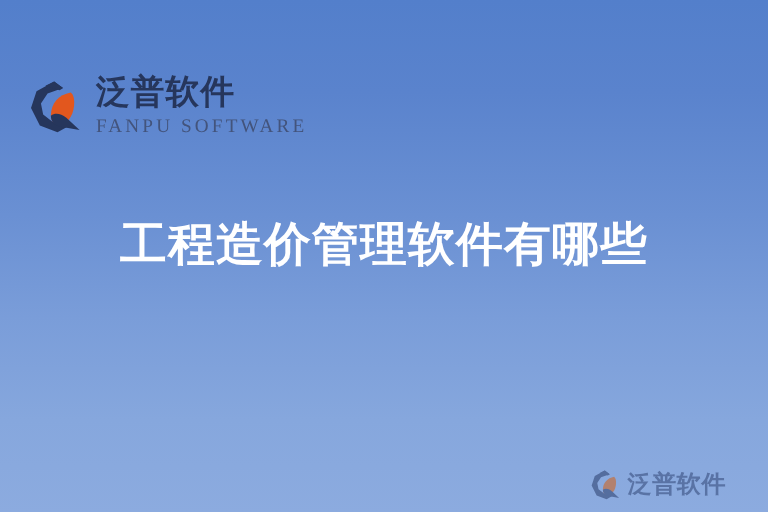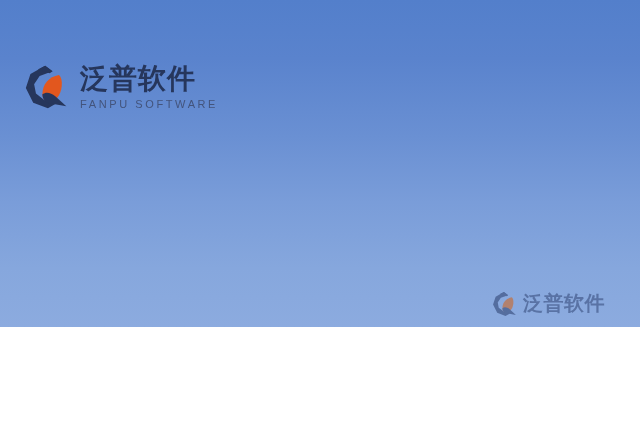--- a/index.html
+++ b/index.html
@@ -8,30 +8,31 @@
     padding: 0;
     background: #ffffff;
   }
   body {
     font-family: "Liberation Sans", "DejaVu Sans", sans-serif;
   }
 
   .banner {
     position: relative;
     width: 640px;
-    height: 327px;
+    height: 427px;
     overflow: hidden;
     
     background: linear-gradient(180deg,
         #537fcb 0%,
         #5a83cd 18%,
         #6a90d3 42%,
         #7a9dd9 62%,
         #86a7dd 82%,
         #8cabdf 100%);
+    font-family: Liberation Serif, serif;
   }
 
   
   .brand {
     position: absolute;
     left: 24px;
     top: 64px;
     display: flex;
     align-items: center;
     gap: 10px;
@@ -50,21 +51,21 @@
   }
   .brand-cn {
     font-size: 28px;
     font-weight: 700;
     color: #26365c;
     letter-spacing: 1px;
     white-space: nowrap;
   }
   .brand-en {
     margin-top: 6px;
-    font-size: 11px;
+    font-size: 16px;
     font-weight: 400;
     color: #43547c;
     letter-spacing: 2.6px;
     white-space: nowrap;
   }
 
   
   .headline {
     position: absolute;
     left: 0;
@@ -134,20 +135,21 @@
       <path d="M76 24 C54 28 40 44 40 66 C40 74 44 80 52 82 C66 84 80 70 82 48 C83 36 81 28 76 24 Z" fill="#e2571e"></path>
 
       <path d="M40 66 C40 76 46 84 58 86 L92 92 L68 70 C58 62 48 60 40 66 Z" fill="#26365c"></path>
     </svg>
     <div class="brand-text">
       <div class="brand-cn">泛普软件</div>
       <div class="brand-en">FANPU SOFTWARE</div>
     </div>
   </div>
 
+  <div class="headline">工程造价管理软件有哪些</div>
 
   <div class="watermark">
     <div class="watermark-lockup">
       <svg class="watermark-mark" viewBox="0 0 100 100" aria-hidden="true">
         <path d="M46 4 L14 22 L4 52 L20 84 L52 96 L70 86 L44 78 L26 64 L22 44 L34 26 L62 16 Z" fill="#3e5484"></path>
         <path d="M62 16 L46 4 L30 12 L56 20 Z" fill="#3e5484"></path>
         <path d="M76 24 C54 28 40 44 40 66 C40 74 44 80 52 82 C66 84 80 70 82 48 C83 36 81 28 76 24 Z" fill="#c4703f"></path>
         <path d="M40 66 C40 76 46 84 58 86 L92 92 L68 70 C58 62 48 60 40 66 Z" fill="#3e5484"></path>
       </svg>
       <div class="watermark-cn">泛普软件</div>

